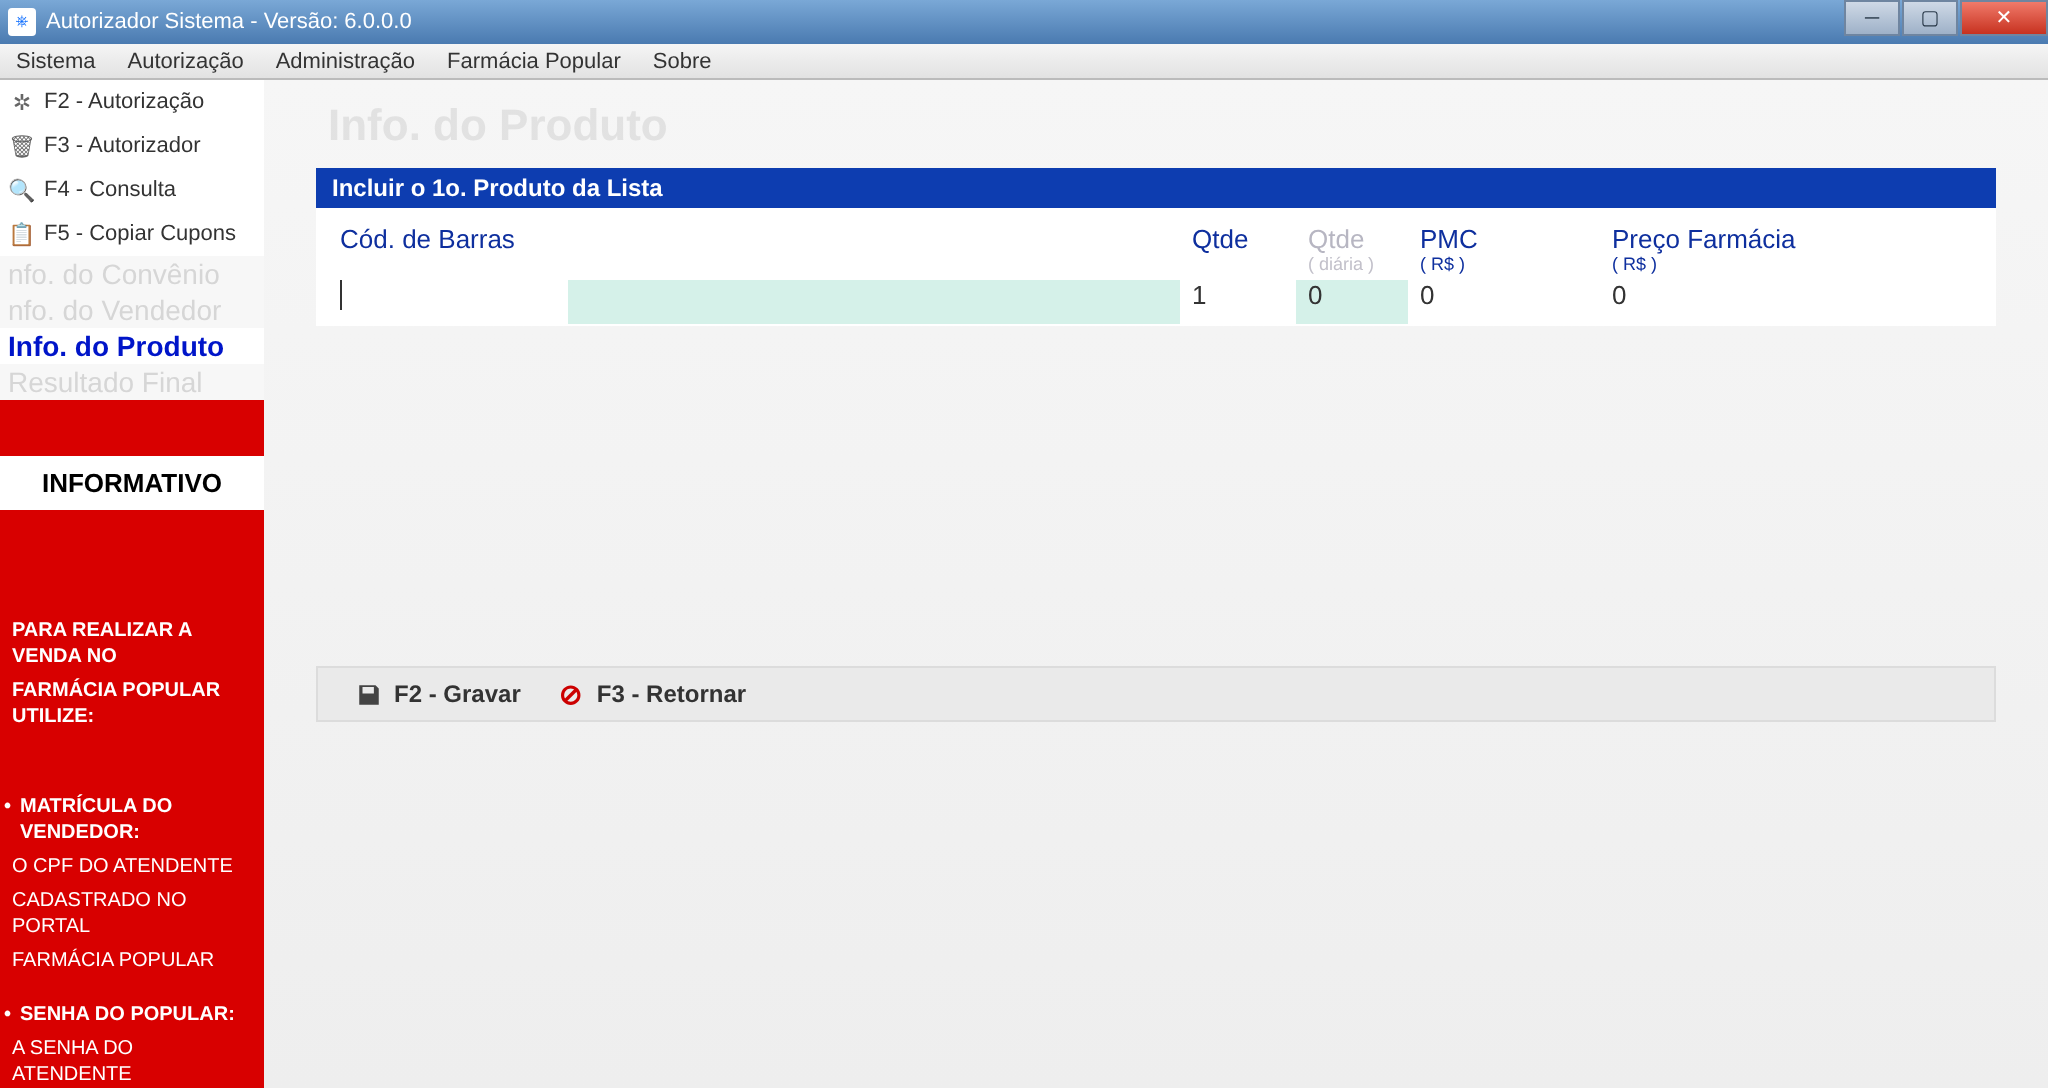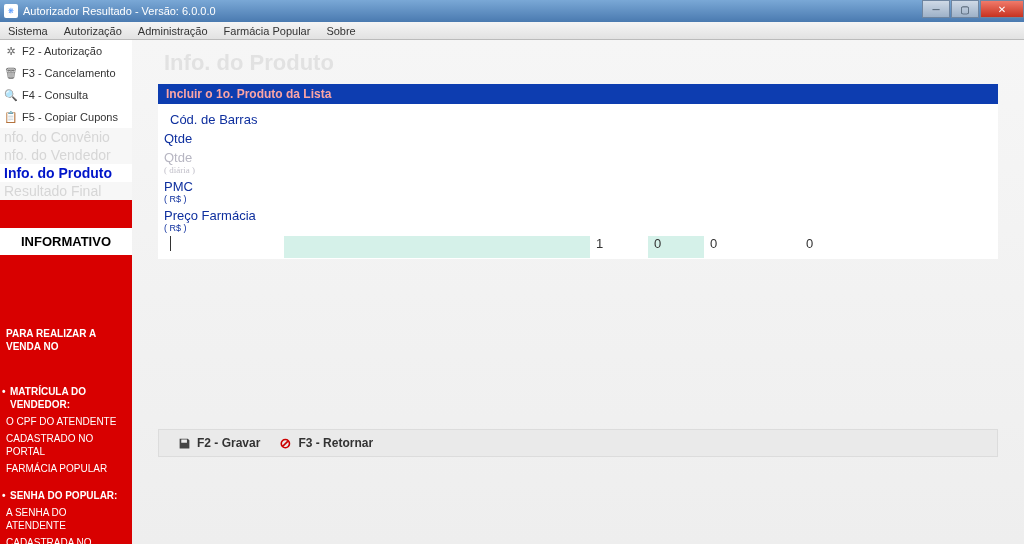--- a/index.html
+++ b/index.html
@@ -21,40 +21,40 @@
     .nav-item { display:flex; align-items:center; padding: 4px 4px; font-size:11px; color:#333; gap:4px;}
     .nav-item .icn { width:14px; height:14px; display:inline-flex;align-items:center;justify-content:center; font-size:11px; color:#666;}
     .nav-sub { font-size:14px; color:#bdbdbd; padding: 1px 4px; background:#f7f7f7; }
     .nav-sub.active { color:#0015c9; font-weight:bold; background:#fff;}
     .nav-sub.dim { color:#d6d6d6; }
     
     .red-block { background:#d80000; color:#fff; flex:1; display:flex; flex-direction:column; }
     .info-band { background:#ffffff; color:#000; text-align:center; font-weight:bold; font-size:13px; padding:6px 0; margin-top:0;}
     .red-gap-top{height:28px;}
     .red-text { font-size:10px; padding: 2px 6px; line-height:13px; }
-    .red-text.head { font-weight:bold; margin-top:24px;}
+    .red-text.head { font-weight:bold; margin-top:6px;}
     .red-text.sub { padding-left:6px;}
     .bullet { padding-left:10px; position:relative;}
     .bullet::before { content:"•"; position:absolute; left:2px;}
     
     .content { flex:1; background: linear-gradient(#f6f6f6,#eeeeee); padding: 10px 26px 10px 26px; position:relative;}
     .ghost-title { font-size:22px; font-weight:bold; color:rgba(190,190,190,0.35); margin-bottom:8px; margin-left:6px;}
     
-    .panel-header { background:#0d3db0; color:#fca5a5; font-size:12px; font-weight:bold; padding:3px 8px;}
+    .panel-header { background:#0d3db0; color:#ffffff; font-size:12px; font-weight:bold; padding:3px 8px;}
     .panel-body { background:#fff; padding: 6px 0 0px 0;}
     
-    .cols { display:flex; font-size:13px; color:#0e2f9e;flex-direction:column;}
+    .cols { display:flex; font-size:13px; color:#0e2f9e;}
     .col { padding: 2px 6px;}
     .c-barras { width:432px; padding-left:12px;}
     .c-qtde { width:58px;}
     .c-qtded { width:56px; color:#b7b6c2;}
     .c-pmc { width:96px;}
     .c-preco { flex:1;}
     .col .sub { font-size:9px; display:block; color:#0e2f9e;}
-    .c-qtded .sub { color:#c2c0ca;font-family:Liberation Serif, serif;}
+    .c-qtded .sub { color:#c2c0ca;}
     
     .row-inputs { display:flex; align-items:center; height:24px;}
     .inp { height:22px; border:none; font-size:13px; color:#333; padding:0 6px; background:#fff;}
     .i-barras { width:126px; border-right:0;}
     .i-prodname { width:306px; background:#d5f1e9;}
     .i-qtde { width:58px;}
     .i-qtded { width:56px; background:#d5f1e9;}
     .i-pmc { width:96px;}
     .i-preco { flex:1;}
     .cursor { border-left:1px solid #333; height:16px; margin-left:6px;}
@@ -63,21 +63,21 @@
     .action { display:flex; align-items:center; gap:6px; cursor:pointer;}
     .aicn { width:14px; height:14px; display:inline-flex; align-items:center;justify-content:center;}
     .aicn.save svg { width:13px;height:13px; fill:#444;}
     .aicn.ret { color:#c00; font-size:14px; font-weight:bold;}
   </style>
 </head>
 <body>
 
 <div class="titlebar">
   <div class="titlebar-icon">⎈</div>
-  <div class="titlebar-text">Autorizador Resultado - Versão: 6.0.0.0</div>
+  <div class="titlebar-text">Autorizador Sistema - Versão: 6.0.0.0</div>
   <div class="win-btns">
     <div class="win-btn">─</div>
     <div class="win-btn">▢</div>
     <div class="win-btn close">✕</div>
   </div>
 </div>
 
 <div class="menubar">
   <span>Sistema</span>
   <span>Autorização</span>
@@ -87,40 +87,41 @@
 </div>
 
 <div class="main">
   <div class="sidebar">
     <div class="nav-item">
       <span class="icn">✲</span>
       <span>F2 - Autorização</span>
     </div>
     <div class="nav-item">
       <span class="icn">🗑</span>
-      <span>F3 - Cancelamento</span>
+      <span>F3 - Autorizador</span>
     </div>
     <div class="nav-item">
       <span class="icn">🔍</span>
       <span>F4 - Consulta</span>
     </div>
     <div class="nav-item">
       <span class="icn">📋</span>
       <span>F5 - Copiar Cupons</span>
     </div>
     <div class="nav-sub dim">nfo. do Convênio</div>
     <div class="nav-sub dim">nfo. do Vendedor</div>
     <div class="nav-sub active">Info. do Produto</div>
     <div class="nav-sub dim">Resultado Final</div>
 
     <div class="red-block">
       <div class="red-gap-top"></div>
       <div class="info-band">INFORMATIVO</div>
       <div style="height:46px"></div>
       <div class="red-text head">PARA REALIZAR A VENDA NO</div>
+      <div class="red-text head" style="margin-top:0">FARMÁCIA POPULAR UTILIZE:</div>
       <div class="red-text bullet" style="margin-top:28px;font-weight:bold">MATRÍCULA DO VENDEDOR:</div>
       <div class="red-text sub">O CPF DO ATENDENTE</div>
       <div class="red-text sub">CADASTRADO NO PORTAL</div>
       <div class="red-text sub">FARMÁCIA POPULAR</div>
       <div class="red-text bullet" style="margin-top:10px;font-weight:bold">SENHA DO POPULAR:</div>
       <div class="red-text sub">A SENHA DO ATENDENTE</div>
       <div class="red-text sub">CADASTRADA NO PORTAL</div>
 
       <div style="flex:1"></div>
     </div>

